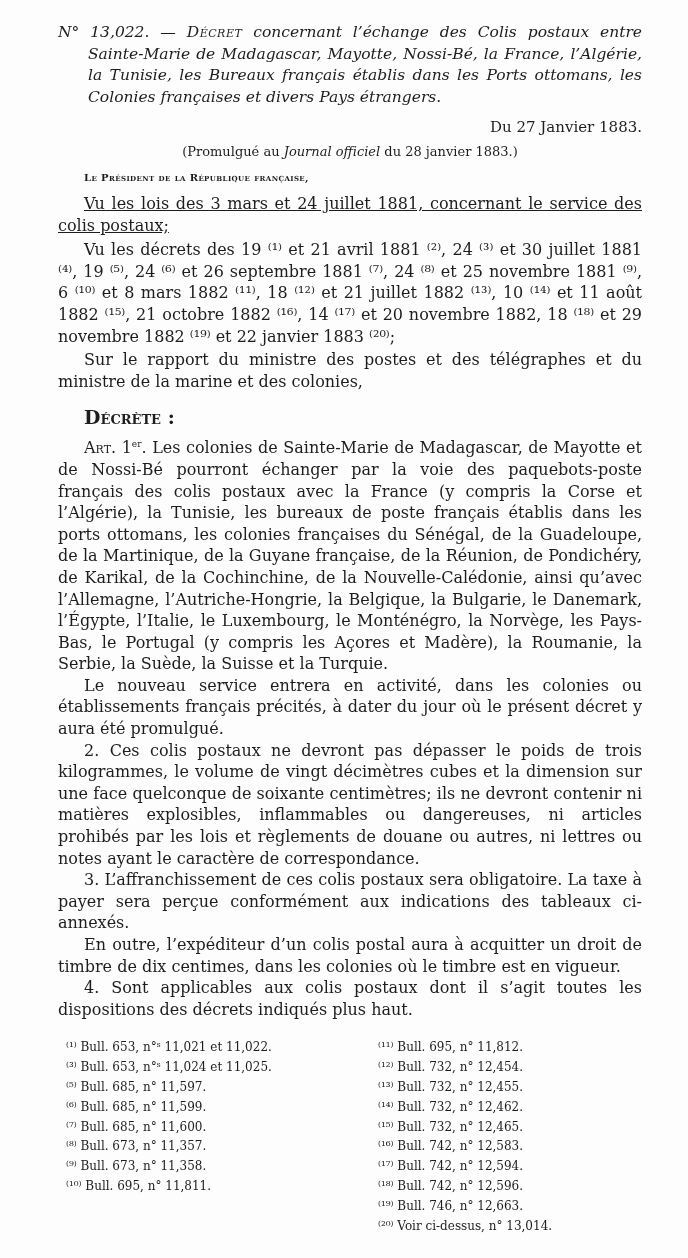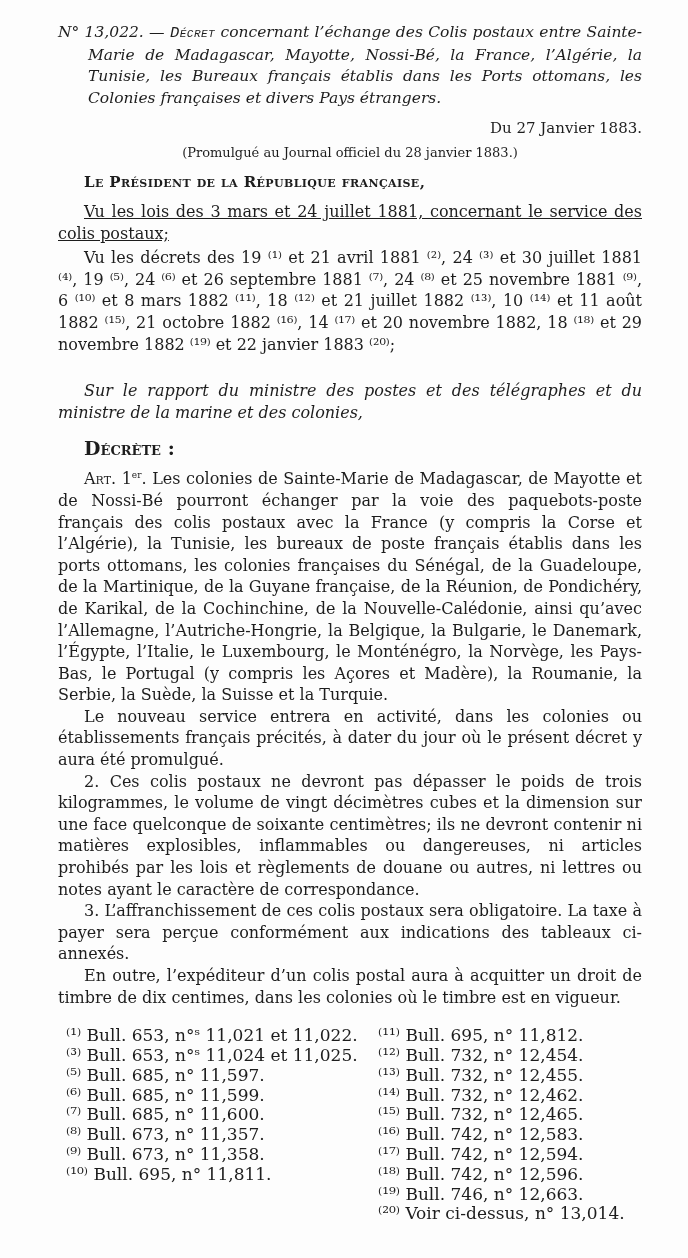--- a/index.html
+++ b/index.html
@@ -10,46 +10,46 @@
     font-family:"DejaVu Serif","Liberation Serif",serif;
   }
   .page{padding:22px 46px 0 58px;}
 
   
   .hdr{
     font-style:italic;font-size:15.5px;line-height:21.5px;
     text-align:justify;margin:0;padding-left:30px;text-indent:-30px;
   }
   .sc{font-variant:small-caps;}
-  .hdr .sc{letter-spacing:.5px;font-family:Liberation Mono, monospace;}
+  .hdr .sc{letter-spacing:.5px;}
 
   .dateline{font-size:15px;text-align:right;margin:10px 0 0;}
   .promulg{font-size:13px;text-align:center;margin:8px 0 0;}
-  .promulg .it{}
+  .promulg .it{font-style:italic;}
 
   .salutation{
-    font-size:15px;font-weight:bold;font-variant:small-caps;
+    font-size:10px;font-weight:bold;font-variant:small-caps;
     letter-spacing:.4px;margin:13px 0 0;text-indent:26px;
   }
 
   .par{
     font-size:16px;line-height:21.6px;text-align:justify;
     text-indent:26px;margin:0;
   }
-  .g10{margin-top:10px;text-decoration:underline;} .g3{margin-top:3px;} .g7{margin-top:25px;font-style:italic;}
+  .g10{margin-top:10px;text-decoration:underline;} .g3{margin-top:3px;} .g7{margin-top:2px;}
   .decrete{
     font-size:19px;font-weight:bold;font-variant:small-caps;
     text-indent:26px;margin:14px 0 9px;
   }
   .supsc{vertical-align:super;font-size:9px;line-height:0;}
 
   
   .fnotes{
     display:flex;margin-top:18px;
-    font-size:17px;line-height:19.8px;
+    font-size:12px;line-height:19.8px;
   }
   .fncol{margin:0;}
   .fncol.left{width:308px;padding-left:8px;box-sizing:border-box;}
   .fncol.right{flex:1;padding-left:12px;}
   .fn{white-space:nowrap;}
 </style>
 </head>
 <body>
 
 <div class="page">
@@ -79,20 +79,21 @@
   </p>
 
   <p class="par">Le nouveau service entrera en activité, dans les colonies ou établissements français précités, à dater du jour où le présent décret y aura été promulgué.</p>
 
   <p class="par">2. Ces colis postaux ne devront pas dépasser le poids de trois kilogrammes, le volume de vingt décimètres cubes et la dimension sur une face quelconque de soixante centimètres; ils ne devront contenir ni matières explosibles, inflammables ou dangereuses, ni articles prohibés par les lois et règlements de douane ou autres, ni lettres ou notes ayant le caractère de correspondance.</p>
 
   <p class="par">3. L’affranchissement de ces colis postaux sera obligatoire. La taxe à payer sera perçue conformément aux indications des tableaux ci-annexés.</p>
 
   <p class="par">En outre, l’expéditeur d’un colis postal aura à acquitter un droit de timbre de dix centimes, dans les colonies où le timbre est en vigueur.</p>
 
+  <p class="par">4. Sont applicables aux colis postaux dont il s’agit toutes les dispositions des décrets indiqués plus haut.</p>
 
   <div class="fnotes">
     <div class="fncol left">
       <div class="fn">⁽¹⁾ Bull. 653, n°ˢ 11,021 et 11,022.</div>
       <div class="fn">⁽³⁾ Bull. 653, n°ˢ 11,024 et 11,025.</div>
       <div class="fn">⁽⁵⁾ Bull. 685, n° 11,597.</div>
       <div class="fn">⁽⁶⁾ Bull. 685, n° 11,599.</div>
       <div class="fn">⁽⁷⁾ Bull. 685, n° 11,600.</div>
       <div class="fn">⁽⁸⁾ Bull. 673, n° 11,357.</div>
       <div class="fn">⁽⁹⁾ Bull. 673, n° 11,358.</div>

